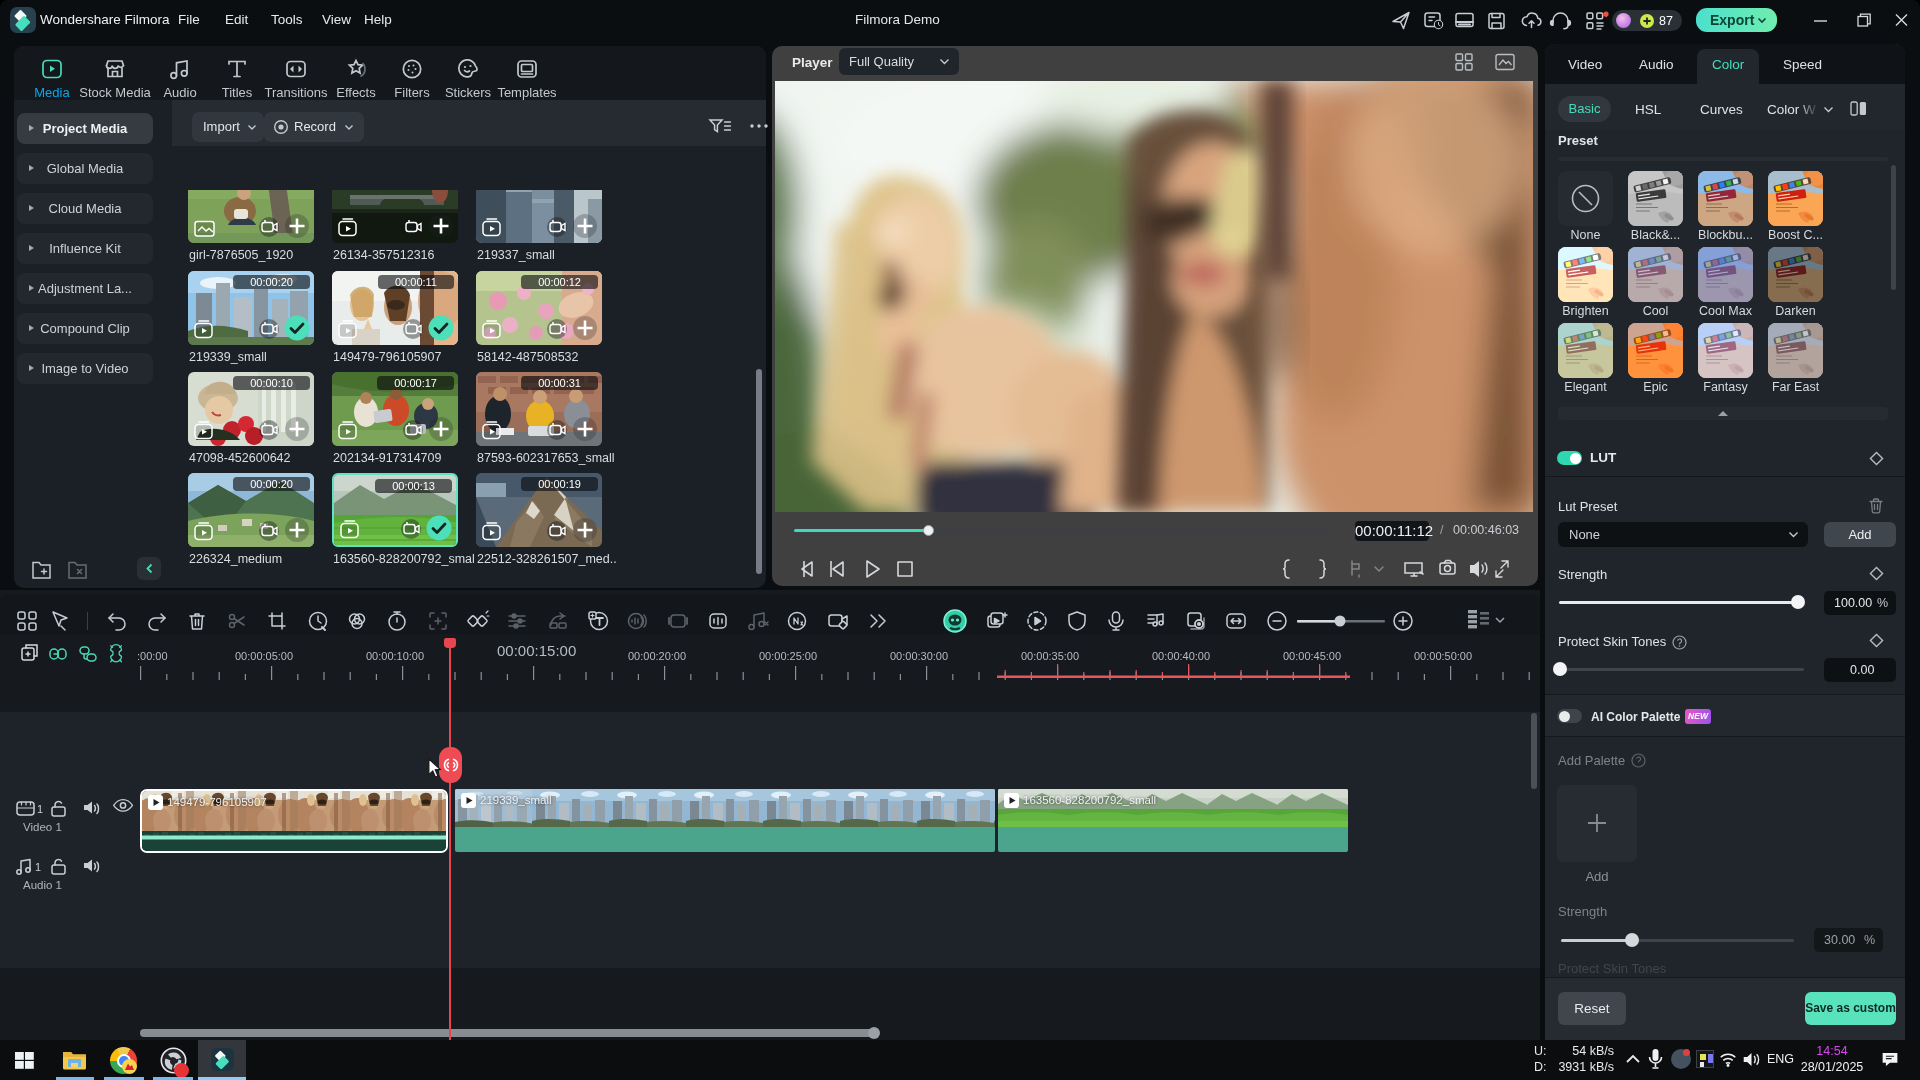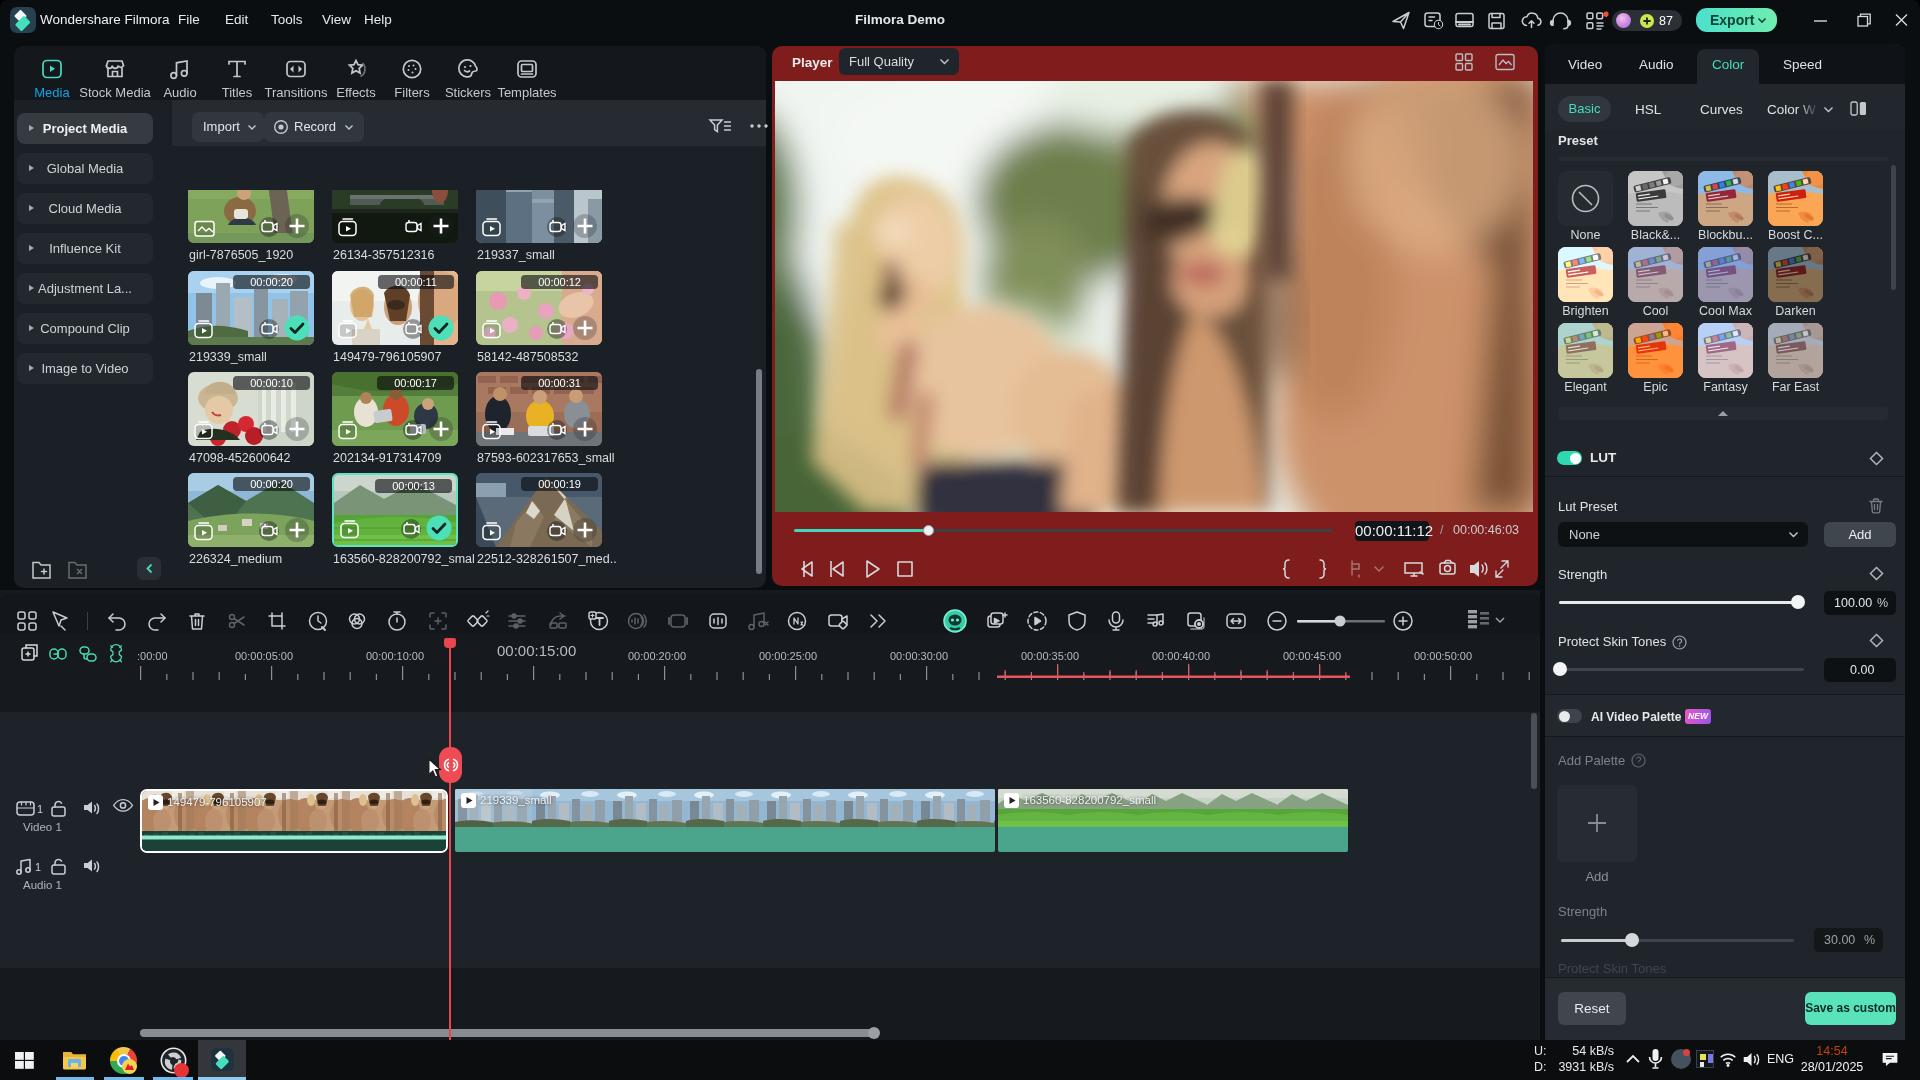--- a/index.html
+++ b/index.html
@@ -1,21 +1,21 @@
 <!DOCTYPE html>
 <html><head><meta charset="utf-8">
 <style>
 *{margin:0;padding:0;box-sizing:border-box}
 html,body{width:1920px;height:1080px;background:#000;font-family:"Liberation Sans",sans-serif;overflow:hidden}
 .abs{position:absolute}
 #app{position:absolute;left:0;top:0;width:1920px;height:1040px;background:#0b0e11;border-radius:8px 8px 0 0}
 #titlebar{position:absolute;left:0;top:0;width:1920px;height:46px}
 .menu{position:absolute;top:12px;font-size:13.5px;color:#e7eaec}
 #lpanel{position:absolute;left:14px;top:46px;width:752px;height:542px;background:#1b2026;border-radius:10px}
-#ppanel{position:absolute;left:772px;top:46px;width:766px;height:540px;background:#7f1d1d;border-radius:10px}
+#ppanel{position:absolute;left:772px;top:46px;width:766px;height:540px;background:#404040;border-radius:10px}
 #rpanel{position:absolute;left:1545px;top:44px;width:360px;height:996px;background:#20252b;border-radius:10px 10px 0 0}
 #timeline{position:absolute;left:0;top:590px;width:1540px;height:450px}
 #taskbar{position:absolute;left:0;top:1040px;width:1920px;height:40px;background:#0c0d0f}
 .ic{stroke:#c9ced4;fill:none;stroke-width:1.5;stroke-linecap:round;stroke-linejoin:round}
 
 
 .tab{position:absolute;top:10px;text-align:center;color:#c3c8cd;font-size:13px}
 .tab svg{display:block;margin:0 auto 3px}
 .sbtn{position:absolute;left:3px;width:136px;height:31px;background:#23282e;border-radius:8px;color:#cdd2d6;font-size:13px;line-height:31px;text-align:center}
 .sbtn:before{content:"";position:absolute;left:12px;top:12px;border-left:5px solid #a6abb1;border-top:3.5px solid transparent;border-bottom:3.5px solid transparent}
@@ -32,21 +32,21 @@
     <rect x="0" y="0" width="26" height="26" rx="7" fill="#27414e"></rect>
     <rect x="6" y="4.5" width="9" height="9" rx="1" fill="#f2f8f6" transform="rotate(45 10.5 9)"></rect>
     <rect x="8" y="10" width="9.5" height="13" rx="1.5" fill="#46dfbd" transform="rotate(45 12.75 16.5)"></rect>
   </svg>
   <div class="menu" style="left:40px;color:#eef0f2">Wondershare Filmora</div>
   <div class="menu" style="left:178px">File</div>
   <div class="menu" style="left:225px">Edit</div>
   <div class="menu" style="left:271px">Tools</div>
   <div class="menu" style="left:322px">View</div>
   <div class="menu" style="left:364px">Help</div>
-  <div class="menu" style="left:855px;color:#e3e6e9;font-weight:bold">Filmora Demo</div>
+  <div class="menu" style="left:855px;color:#e3e6e9;font-weight:normal">Filmora Demo</div>
   <svg class="abs" style="left:1390px;top:9px" width="220" height="24" viewBox="0 0 220 24">
     <g class="ic" stroke-width="1.4">
       <path d="M3 12.5 L19 3.5 L13.5 19.5 L10.5 13 Z M10.5 13 L19 3.5"></path>
       <rect x="35" y="4" width="15" height="13.5" rx="2.5"></rect>
           <path d="M39 8h5.5M39 11.5h3"></path>
           <circle cx="48.5" cy="15.5" r="4.2" fill="#0b0e11" stroke-width="1.1"></circle>
           <path d="M48.5 13.5v2.2l1.5 1" stroke-width="1"></path>
       <rect x="66" y="4.5" width="17" height="13" rx="2"></rect>
           <path d="M66 13h17M69 15.5h11" stroke-width="2"></path>
       <rect x="99" y="4.5" width="15" height="15" rx="2"></rect>
@@ -1092,21 +1092,21 @@
         </svg></div>
 <div class="abs" style="left:14px;top:624px;width:245px;height:3px;background:#3e444b;border-radius:2px"></div>
 <div class="abs" style="left:8px;top:618px;width:14px;height:14px;border-radius:50%;background:#f2f4f5"></div>
 <div class="abs" style="left:279px;top:614px;width:72px;height:24px;background:#0e1114;border-radius:5px">
         <span style="position:absolute;left:26px;top:5px;font-size:12.5px;color:#e3e6e9">0.00</span>
       </div>
 <div class="abs" style="left:0;top:650px;width:360px;height:43px;background:#23282e;border-top:1px solid #15181c;border-bottom:1px solid #15181c"></div>
 <div class="abs" style="left:12px;top:665px;width:25px;height:14px;background:#3e444b;border-radius:8px">
         <div style="position:absolute;left:1.5px;top:1.5px;width:11px;height:11px;border-radius:50%;background:#e8eaec"></div>
       </div>
-<div class="abs" style="left:46px;top:666px;font-size:12px;color:#e6e9eb;font-weight:bold">AI Video Palette</div>
+<div class="abs" style="left:46px;top:666px;font-size:12px;color:#e6e9eb;font-weight:bold">AI Color Palette</div>
 <div class="abs" style="left:140px;top:665px;width:26px;height:15px;border-radius:3px;background:linear-gradient(100deg,#e855c8,#9a55e8);color:#fff;font-size:8.5px;font-style:italic;font-weight:bold;text-align:center;line-height:15px">NEW</div>
 <div class="abs" style="left:13px;top:709px;font-size:13px;color:#7b828a">Add Palette</div>
 <svg class="abs" style="left:86px;top:709px" width="15" height="15" viewBox="0 0 15 15" opacity=".5">
         <circle cx="7.5" cy="7.5" r="6.5" stroke="#9aa0a6" stroke-width="1.2" fill="none"></circle>
         <path d="M5.6 5.8a2 2 0 1 1 2.8 2c-.7.4-.9.8-.9 1.4" stroke="#9aa0a6" stroke-width="1.2" fill="none"></path>
       </svg>
 <div class="abs" style="left:12px;top:741px;width:80px;height:77px;background:#262c32;border-radius:6px">
         <svg class="abs" style="left:28px;top:26px" width="24" height="24" viewBox="0 0 24 24">
           <path d="M12 3v18M3 12h18" stroke="#858c93" stroke-width="1.8"></path>
         </svg>
@@ -1915,19 +1915,19 @@
         <path d="M5 10.5a8 8 0 0 1 11 0" stroke-width="1.7"></path>
         <path d="M8 14a4.5 4.5 0 0 1 5 0" stroke-width="1.7"></path>
       </g>
       <circle cx="10.5" cy="16.5" r="1.7" fill="#eef1f3"></circle>
     </svg>
 <svg class="abs" style="left:1742px;top:10px" width="19" height="19" viewBox="0 0 22 21">
       <path d="M2 7.5v6h4l5 4.5v-15L6 7.5z" fill="#eef1f3"></path>
       <path d="M14 6.5c1.8 1.8 1.8 6 0 8M17 4.5c3 3 3 9 0 12" stroke="#eef1f3" stroke-width="1.6" fill="none"></path>
     </svg>
 <div class="abs" style="left:1767px;top:12px;font-size:12.5px;color:#eef1f3">ENG</div>
-<div class="abs" style="left:1804px;top:4px;width:56px;font-size:12.5px;color:#c2410c;text-align:center;line-height:15px">14:54</div>
+<div class="abs" style="left:1804px;top:4px;width:56px;font-size:12.5px;color:#d946ef;text-align:center;line-height:15px">14:54</div>
 <div class="abs" style="left:1792px;top:20px;width:80px;font-size:12.5px;color:#eef1f3;text-align:center">28/01/2025</div>
 <svg class="abs" style="left:1881px;top:11px" width="18" height="17" viewBox="0 0 22 20">
       <path d="M2 2h18v12h-9l-5 4v-4H2z" fill="#f2f5f7"></path>
       <path d="M6 6h10M6 9h7" stroke="#15181c" stroke-width="1.4"></path>
     </svg>
 </div>
 
 </body></html>

